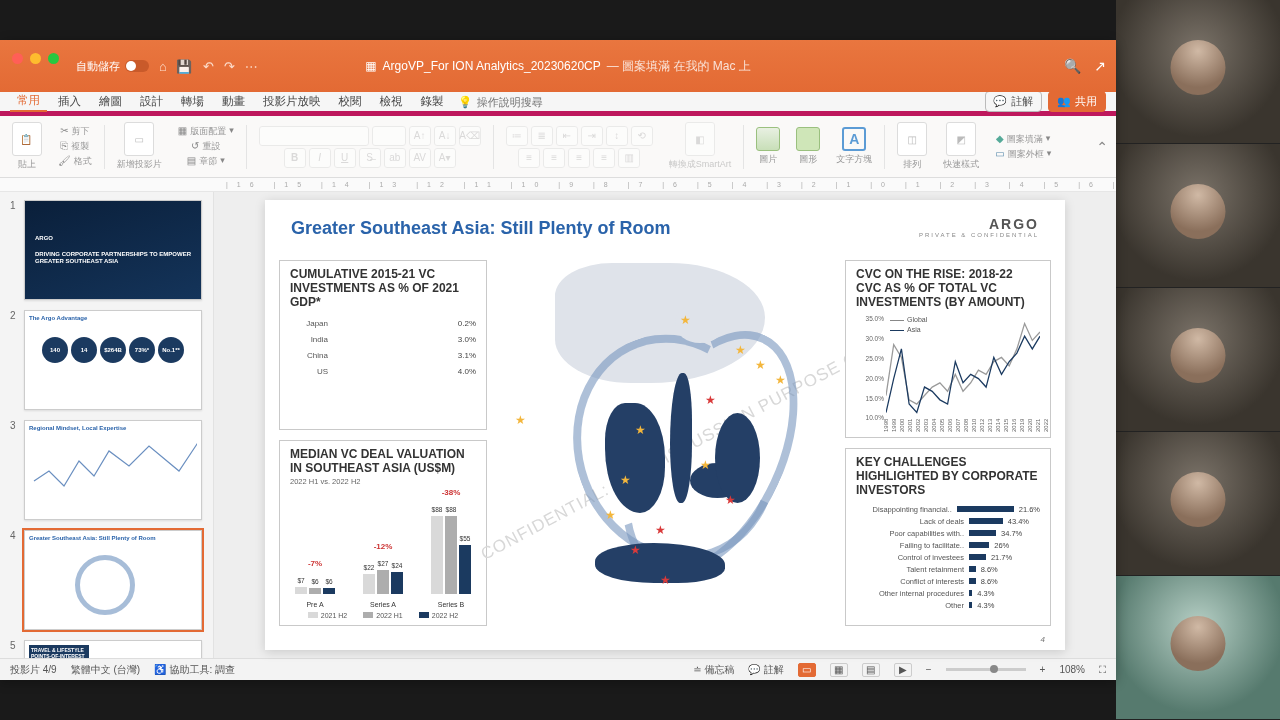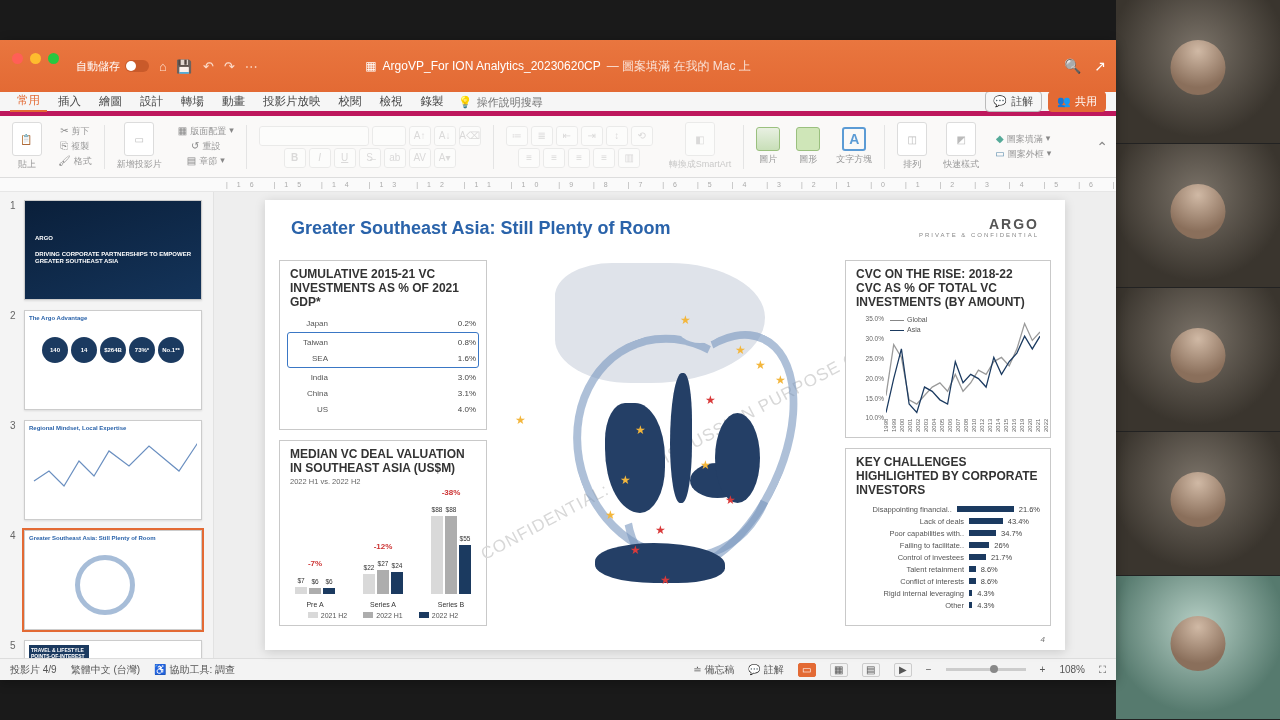--- a/index.html
+++ b/index.html
@@ -363,32 +363,20 @@
             <div class="pc">PRIVATE &amp; CONFIDENTIAL</div>
           </div>
 
           <div class="panel" style="left:14px;top:60px;width:208px;height:170px">
             <div class="ptit">CUMULATIVE 2015-21 VC INVESTMENTS AS % OF 2021 GDP*</div>
             <div class="hbars" id="hbars">
                 <div class="hbar">
                   <span class="lbl">Japan</span>
                   <span class="track"><span class="fill gray" style="width:4.444444444444445%"></span></span>
                   <span class="val">0.2%</span>
-                </div>
-                <div class="hl-box">
-                  <div class="hbar">
-                    <span class="lbl">Taiwan</span>
-                    <span class="track"><span class="fill " style="width:17.77777777777778%"></span></span>
-                    <span class="val">0.8%</span>
-                  </div>
-                  <div class="hbar">
-                    <span class="lbl">SEA</span>
-                    <span class="track"><span class="fill " style="width:35.55555555555556%"></span></span>
-                    <span class="val">1.6%</span>
-                  </div>
                 </div>
                 <div class="hbar">
                   <span class="lbl">India</span>
                   <span class="track"><span class="fill gray" style="width:66.66666666666666%"></span></span>
                   <span class="val">3.0%</span>
                 </div>
                 <div class="hbar">
                   <span class="lbl">China</span>
                   <span class="track"><span class="fill gray" style="width:68.88888888888889%"></span></span>
                   <span class="val">3.1%</span>
@@ -562,21 +550,21 @@
                   <span class="clbl">Talent retainment</span>
                   <span class="cbar" style="width:6.688888888888888px"></span>
                   <span class="cval">8.6%</span>
                 </div>
                 <div class="chal-row">
                   <span class="clbl">Conflict of interests</span>
                   <span class="cbar" style="width:6.688888888888888px"></span>
                   <span class="cval">8.6%</span>
                 </div>
                 <div class="chal-row">
-                  <span class="clbl">Rigid internal leveraging</span>
+                  <span class="clbl">Other internal procedures</span>
                   <span class="cbar" style="width:3.344444444444444px"></span>
                   <span class="cval">4.3%</span>
                 </div>
                 <div class="chal-row">
                   <span class="clbl">Other</span>
                   <span class="cbar" style="width:3.344444444444444px"></span>
                   <span class="cval">4.3%</span>
                 </div>
               </div>
           </div>

